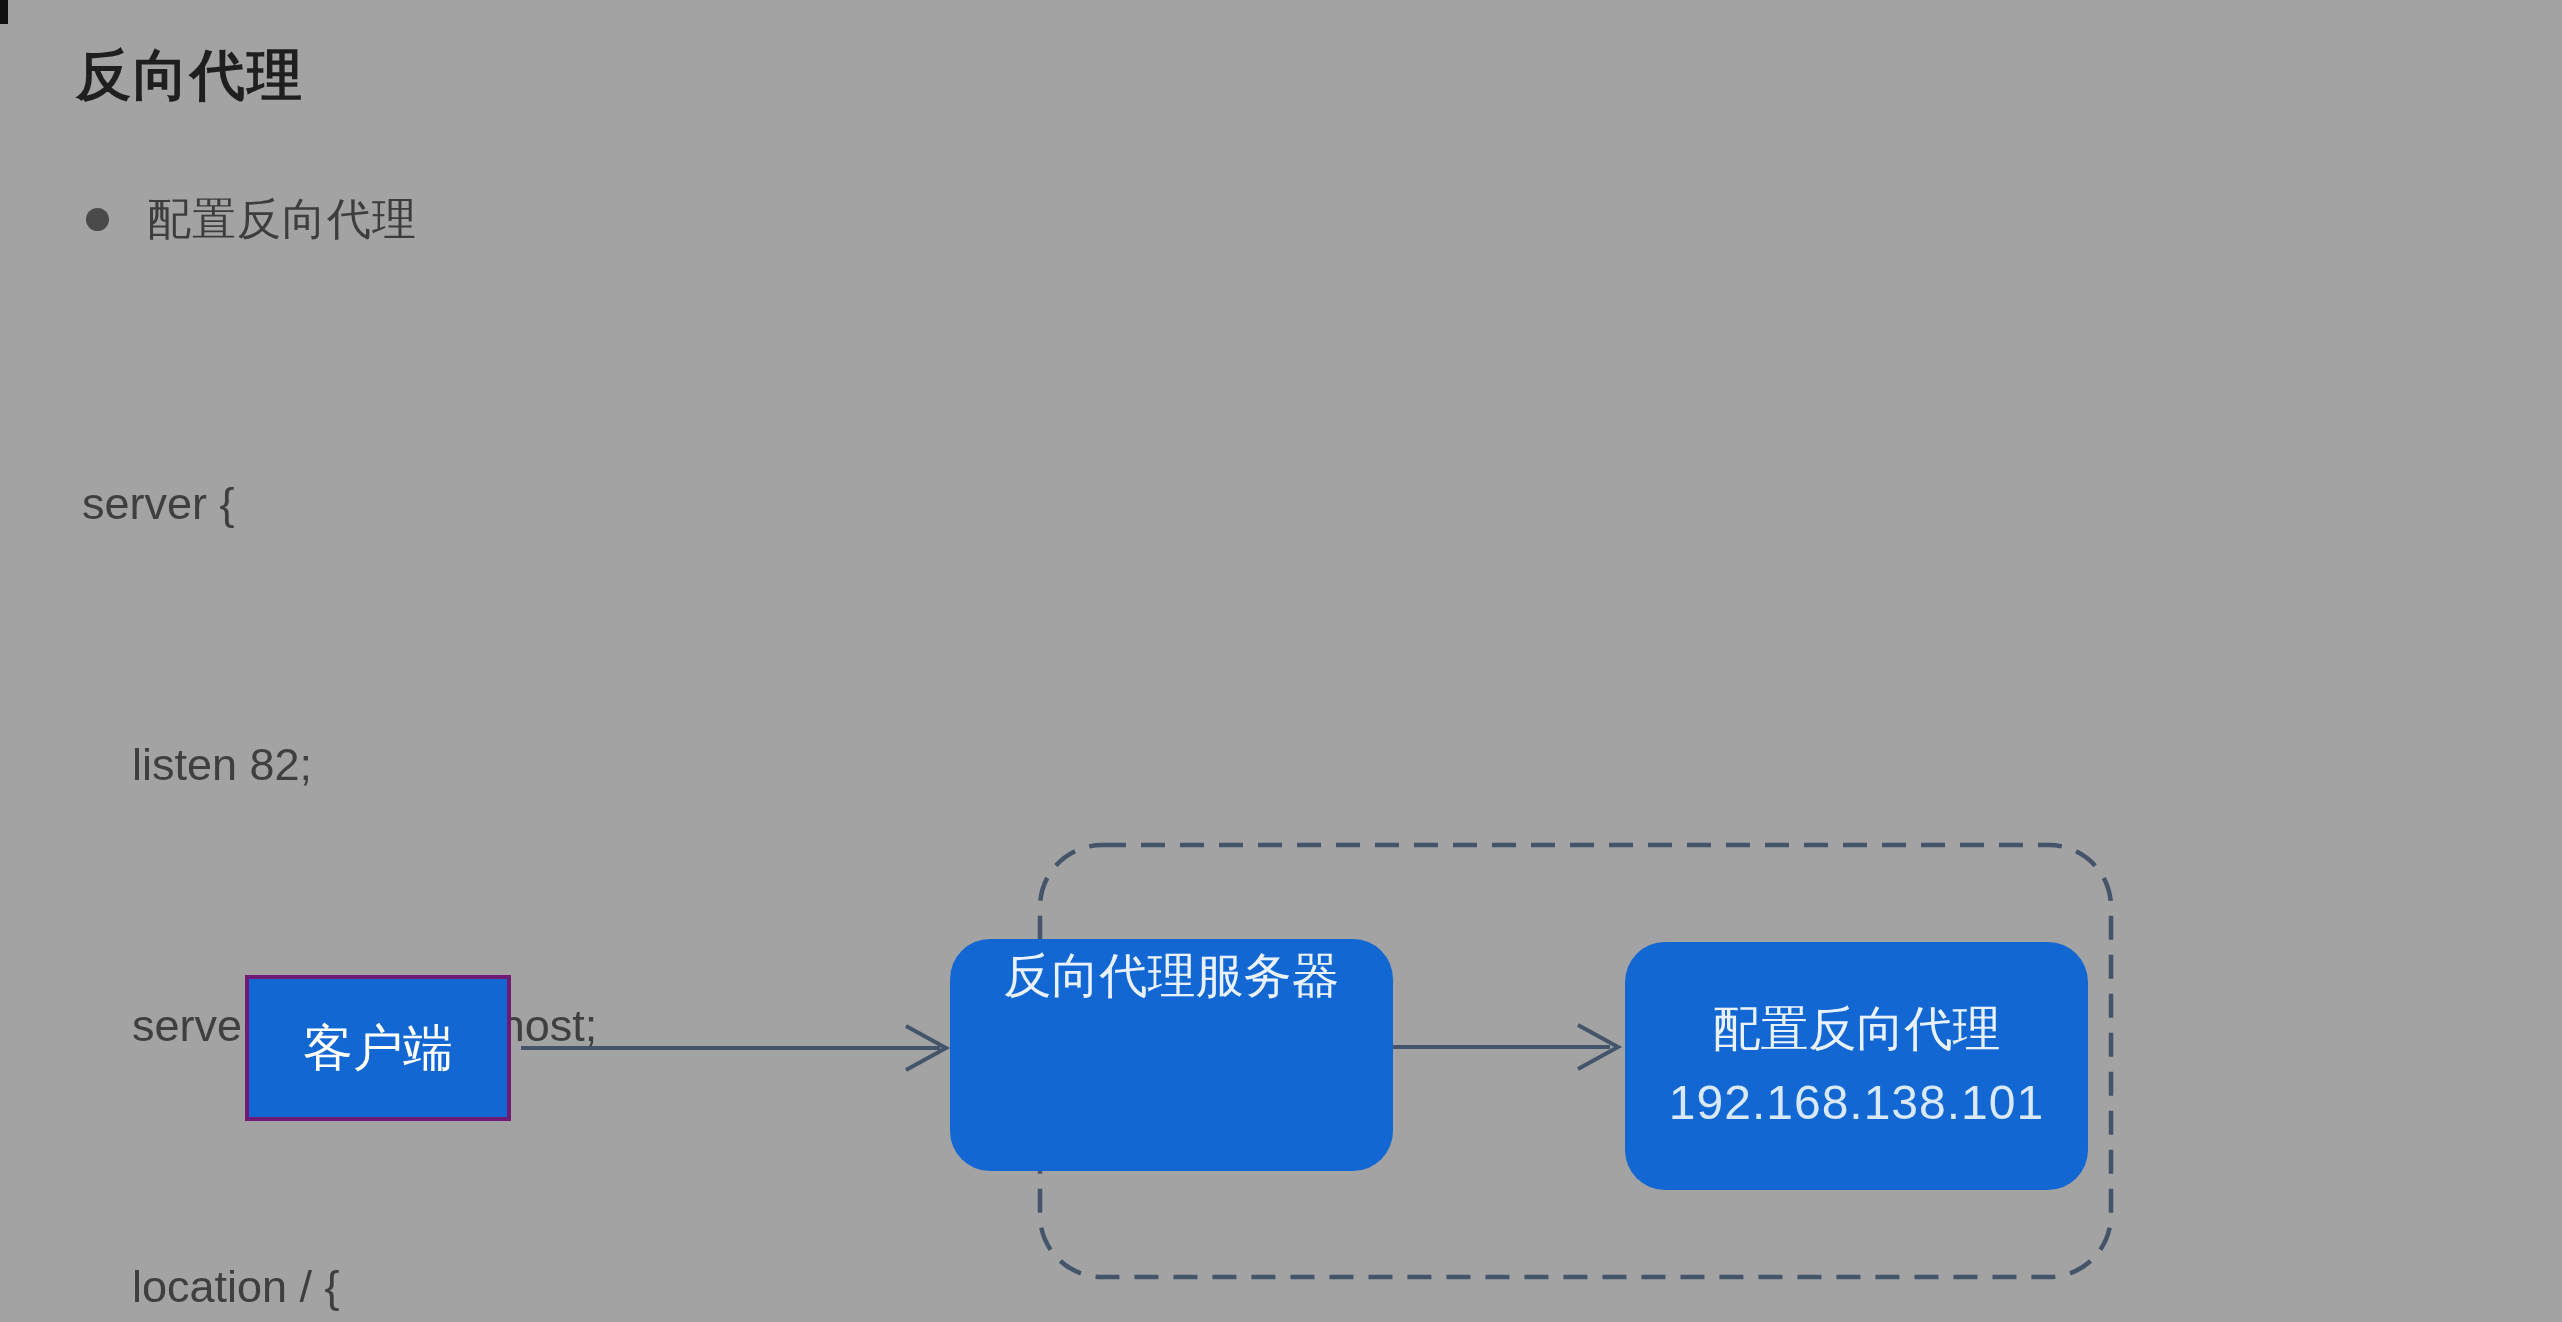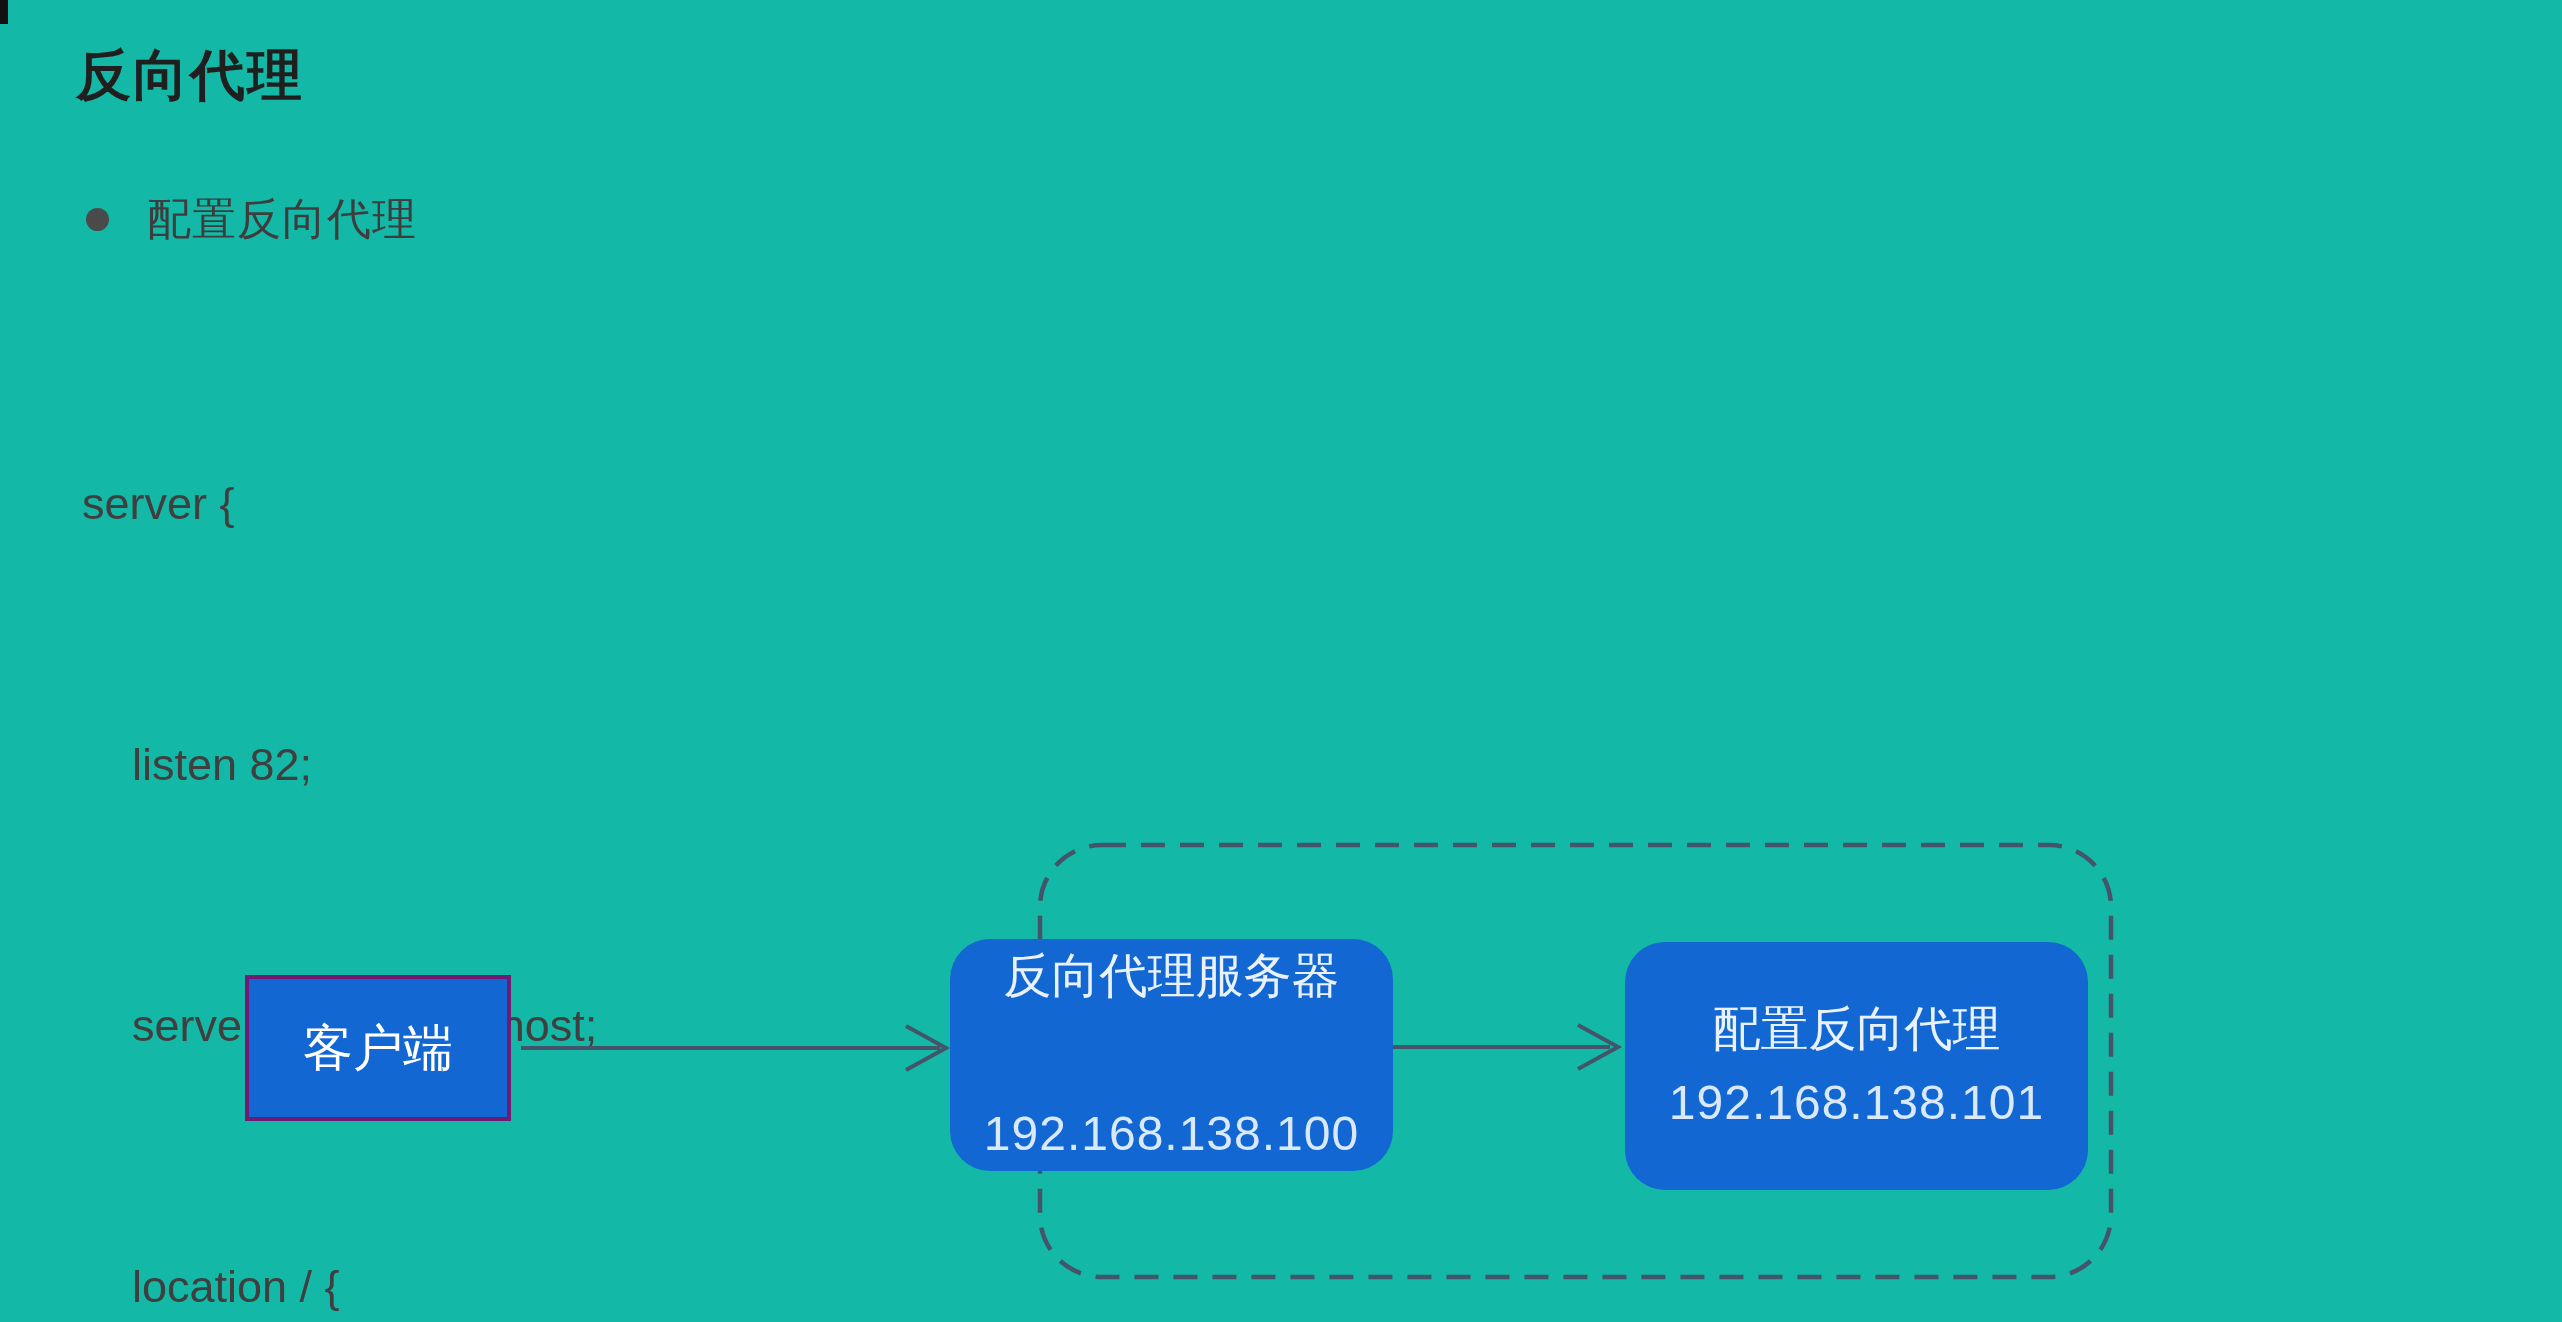--- a/index.html
+++ b/index.html
@@ -4,21 +4,21 @@
 <style>
   html, body {
     margin: 0;
     padding: 0;
     background: #ffffff;
   }
   #page {
     position: relative;
     width: 2562px;
     height: 1322px;
-    background: #14b8a6;
+    background: #a3a3a3;
     overflow: hidden;
     font-family: "Liberation Sans", sans-serif;
   }
 
   
   .doc-title {
     position: absolute;
     left: 76px;
     top: 2px;
     font-size: 55px;
@@ -162,21 +162,20 @@
       <path d="M 1578 1025 L 1618 1047 L 1578 1069"></path>
     </g>
   </svg>
 
   <div class="node node-client">
     <span>客户端</span>
   </div>
 
   <div class="node node-rounded node-proxy">
     <span>反向代理服务器</span>
-    <span class="node-ip">192.168.138.100</span>
   </div>
 
   <div class="node node-rounded node-web">
     <span>配置反向代理</span>
     <span class="node-ip">192.168.138.101</span>
   </div>
 
 </div>
 
 </body></html>

